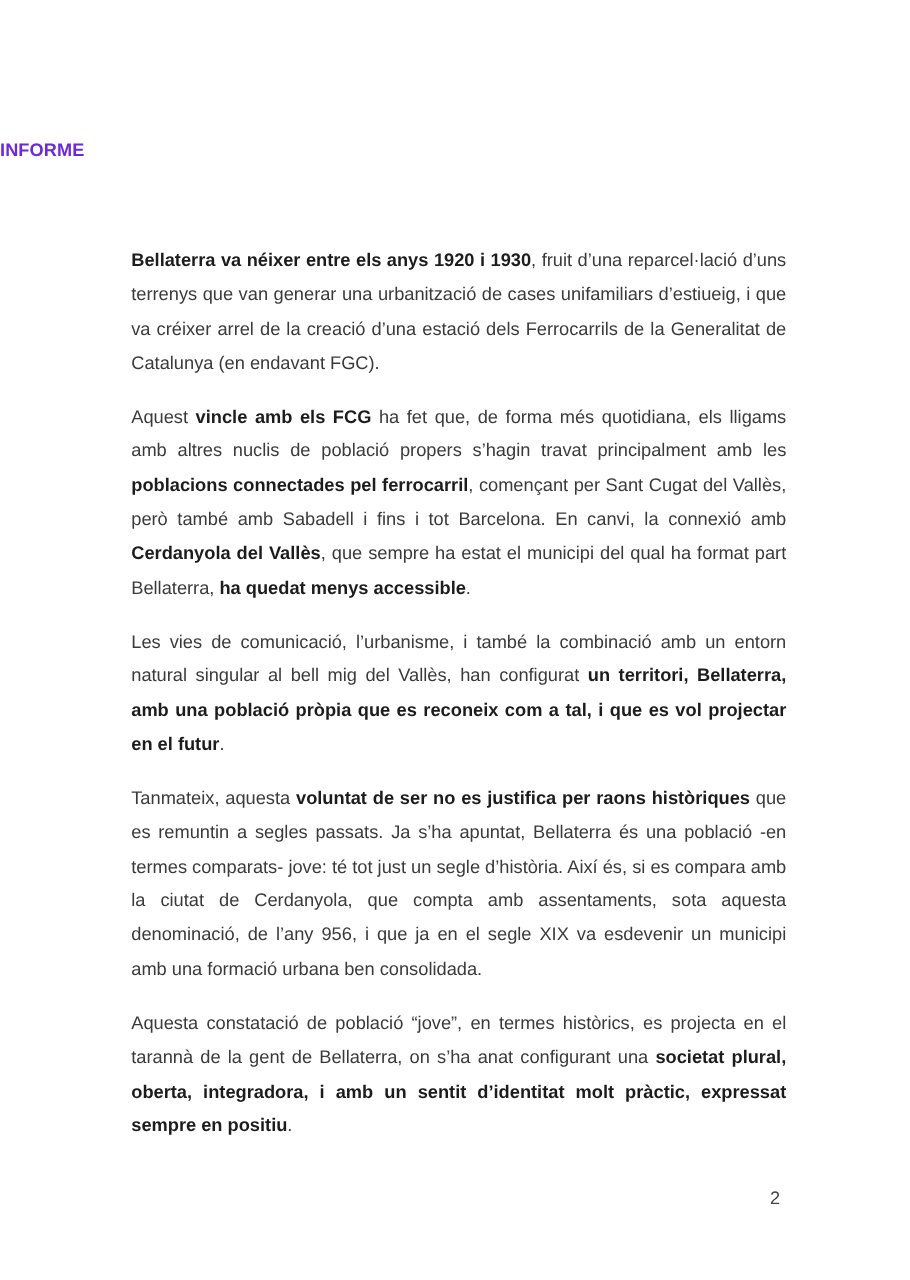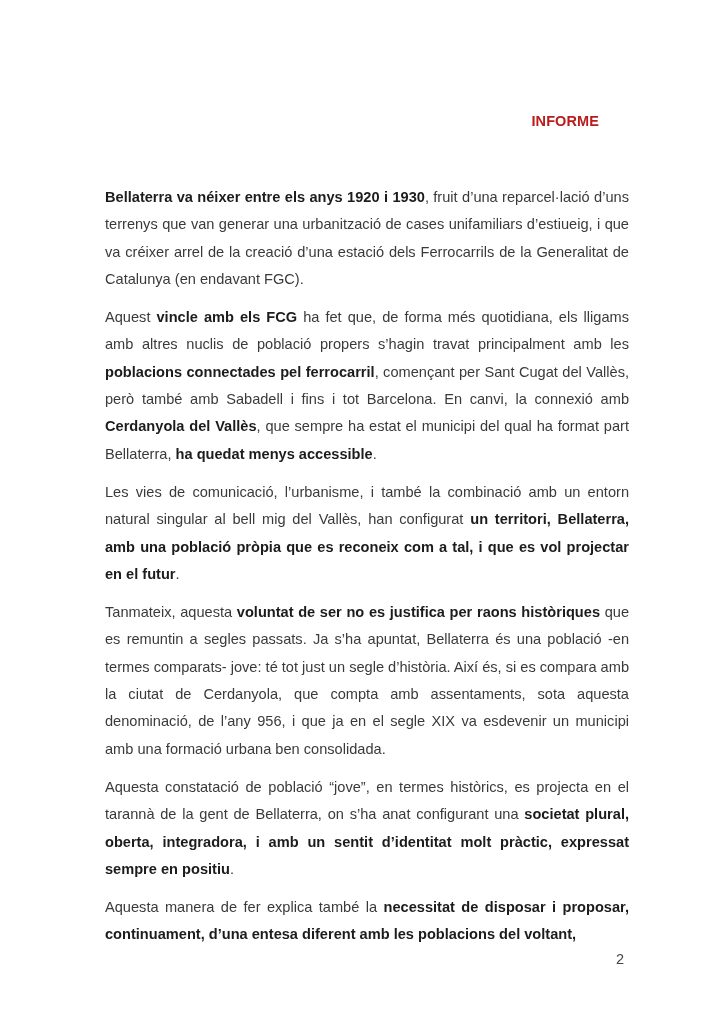--- a/index.html
+++ b/index.html
@@ -2,48 +2,47 @@
 <html><head>
 <meta charset="utf-8">
 <style>
   html, body { margin: 0; padding: 0; background: #ffffff; }
   body { width: 728px; height: 1024px; position: relative; overflow: hidden; }
   .page {
     position: absolute; left: 0; top: 0; width: 728px; height: 1024px; background: #fff;
     font-family: "Liberation Sans", sans-serif; color: #3a3a3a;
   }
   .title {
-    position: absolute; top: 113px; left: 0; width: 599px; text-align: right;
-    font-weight: bold; font-size: 14.5px; color: #b91c1c; letter-spacing: 0.1px;
+    position: absolute; top: 113px; left: 0; width: 599px; text-align: left;
+    font-weight: bold; font-size: 14.5px; color: #6d28d9; letter-spacing: 0.1px;
   }
   .content {
     position: absolute; left: 105px; width: 524px; top: 180px;
     font-size: 14.6px; line-height: 27.3px;
   }
   .heading {
     font-weight: bold; text-decoration: underline; color: #1a1a1a;
     margin: 0 0 12px 0; text-align: left; white-space: nowrap;
   }
-  p { margin: 4px 0 11px 0; text-align: justify; }
+  p { margin: 16px 0 11px 0; text-align: justify; }
   p b { color: #1c1c1c; font-weight: bold; }
   .page-number {
     position: absolute; top: 951px; left: 616px; font-size: 14.5px; color: #444;
   }
 </style>
 </head>
 <body>
 
 <div class="page">
   <div class="title">INFORME</div>
 
   <div class="content">
     <div id="paragraphs">
         <p><b>Bellaterra va néixer entre els anys 1920 i 1930</b><span>, fruit d’una reparcel·lació d’uns terrenys que van generar una urbanització de cases unifamiliars d’estiueig, i que va créixer arrel de la creació d’una estació dels Ferrocarrils de la Generalitat de Catalunya (en endavant FGC).</span></p>
         <p><span>Aquest </span><b>vincle amb els FCG</b><span> ha fet que, de forma més quotidiana, els lligams amb altres nuclis de població propers s’hagin travat principalment amb les </span><b>poblacions connectades pel ferrocarril</b><span>, començant per Sant Cugat del Vallès, però també amb Sabadell i fins i tot Barcelona. En canvi, la connexió amb </span><b>Cerdanyola del Vallès</b><span>, que sempre ha estat el municipi del qual ha format part Bellaterra, </span><b>ha quedat menys accessible</b><span>.</span></p>
         <p><span>Les vies de comunicació, l’urbanisme, i també la combinació amb un entorn natural singular al bell mig del Vallès, han configurat </span><b>un territori, Bellaterra, amb una població pròpia que es reconeix com a tal, i que es vol projectar en el futur</b><span>.</span></p>
         <p><span>Tanmateix, aquesta </span><b>voluntat de ser no es justifica per raons històriques</b><span> que es remuntin a segles passats. Ja s’ha apuntat, Bellaterra és una població -en termes comparats- jove: té tot just un segle d’història. Així és, si es compara amb la ciutat de Cerdanyola, que compta amb assentaments, sota aquesta denominació, de l’any 956, i que ja en el segle XIX va esdevenir un municipi amb una formació urbana ben consolidada.</span></p>
         <p><span>Aquesta constatació de població “jove”, en termes històrics, es projecta en el tarannà de la gent de Bellaterra, on s’ha anat configurant una </span><b>societat plural, oberta, integradora, i amb un sentit d’identitat molt pràctic, expressat sempre en positiu</b><span>.</span></p>
-        <p><span>Aquesta manera de fer explica també la </span><b>necessitat de disposar i proposar, continuament, d’una entesa diferent amb les poblacions del voltant,</b></p>
       </div>
   </div>
 
   <div class="page-number">2</div>
 </div>
 
 </body></html>

